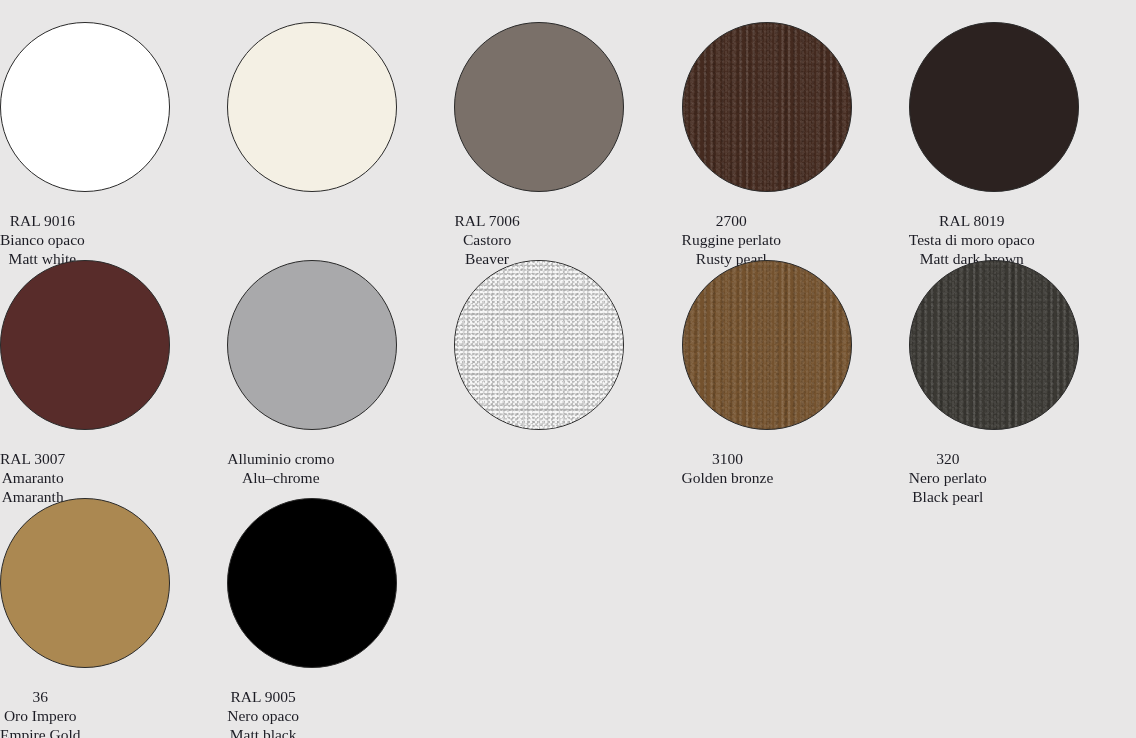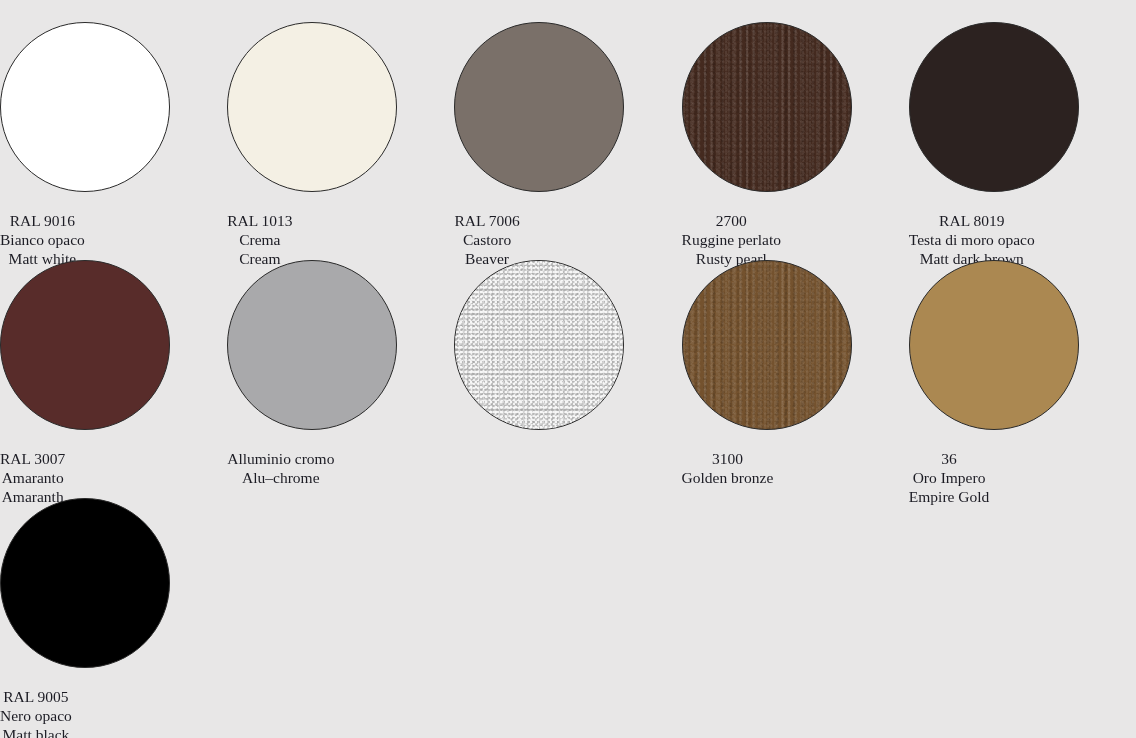--- a/index.html
+++ b/index.html
@@ -114,25 +114,20 @@
       <div class="labels">
         <span class="label-line">RAL 9016</span>
         <span class="label-line">Bianco opaco</span>
         <span class="label-line">Matt white</span>
       </div>
     </div>
     <div class="swatch-cell">
       <div class="disc-wrap">
         <div class="disc" title="Cream" style="background: rgb(244, 240, 228);"></div>
       </div>
-      <div class="labels">
-        <span class="label-line">RAL 1013</span>
-        <span class="label-line">Crema</span>
-        <span class="label-line">Cream</span>
-      </div>
     </div>
     <div class="swatch-cell">
       <div class="disc-wrap">
         <div class="disc" title="Beaver" style="background: rgb(122, 112, 105);"></div>
       </div>
       <div class="labels">
         <span class="label-line">RAL 7006</span>
         <span class="label-line">Castoro</span>
         <span class="label-line">Beaver</span>
       </div>
@@ -181,20 +176,30 @@
         <div class="disc tex-fine" title="Embossed aluminium" style="background: rgb(211, 211, 211);"></div>
       </div>
     </div>
     <div class="swatch-cell">
       <div class="disc-wrap">
         <div class="disc tex" title="Golden bronze" style="background: rgb(116, 82, 46);"></div>
       </div>
       <div class="labels">
         <span class="label-line">3100</span>
         <span class="label-line">Golden bronze</span>
+      </div>
+    </div>
+    <div class="swatch-cell">
+      <div class="disc-wrap">
+        <div class="disc tex" title="Black pearl" style="background: rgb(58, 56, 51);"></div>
+      </div>
+      <div class="labels">
+        <span class="label-line">320</span>
+        <span class="label-line">Nero perlato</span>
+        <span class="label-line">Black pearl</span>
       </div>
     </div>
     <div class="swatch-cell">
       <div class="disc-wrap">
         <div class="disc" title="Empire Gold" style="background: rgb(171, 136, 81);"></div>
       </div>
       <div class="labels">
         <span class="label-line">36</span>
         <span class="label-line">Oro Impero</span>
         <span class="label-line">Empire Gold</span>

